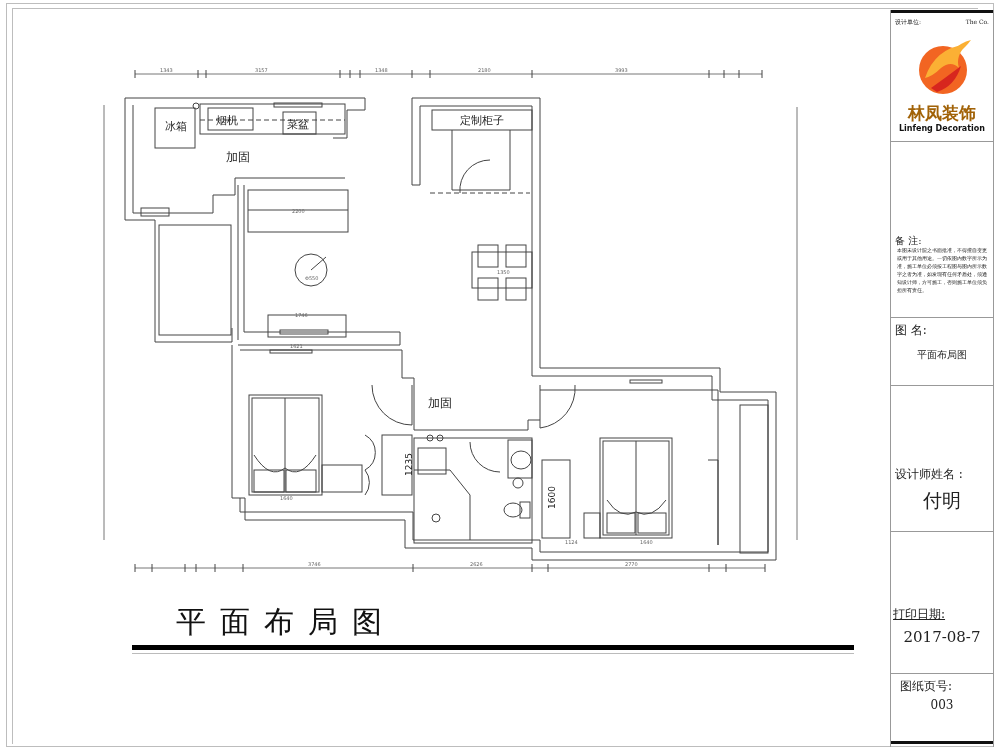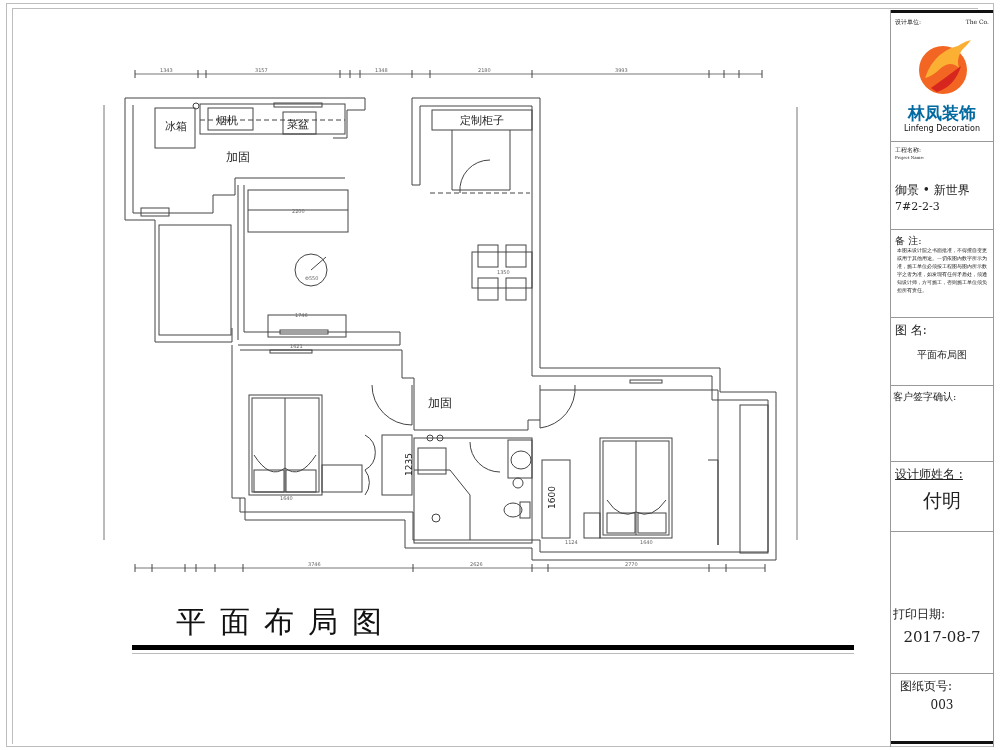--- a/index.html
+++ b/index.html
@@ -211,53 +211,44 @@
 
   <div class="tb-cell" style="top:4px;height:128px;">
     <span class="tb-small" style="position:absolute;left:4px;top:4px;">设计单位:</span>
     <span class="tb-small" style="position:absolute;right:4px;top:4px;">The  Co.</span>
     <svg style="position:absolute;left:24px;top:24px;" width="58" height="60" viewBox="0 0 58 60">
       <circle cx="28" cy="32" r="24" fill="#f26522"></circle>
       <path d="M10 40 Q20 10 52 6 Q40 18 44 30 Q36 22 26 30 Q18 38 10 40Z" fill="#fbb034"></path>
       <path d="M16 50 Q30 40 46 28 Q40 48 22 54Z" fill="#d7261e"></path>
       <path d="M36 14 Q46 4 56 2 Q50 10 44 14Z" fill="#fbb034"></path>
     </svg>
-    <div style="position:absolute;left:0;top:88px;width:100%;text-align:center;font-size:17px;font-weight:bold;font-family:'DejaVu Sans',sans-serif;color:#0369a1;">林凤装饰</div>
-    <div style="position:absolute;left:0;top:110px;width:100%;text-align:center;font-size:8px;font-weight:normal;font-family:'DejaVu Sans',sans-serif;color:#111;">Linfeng Decoration</div>
-  </div>
-
-  <div class="tb-cell" style="top:132px;height:88px;">
-    <span class="tb-small" style="position:absolute;left:4px;top:4px;">工程名称:</span>
-    <span style="position:absolute;left:4px;top:13px;font-size:4px;">Project Name:</span>
-    <div style="position:absolute;left:4px;top:40px;font-size:12px;">御景 • 新世界</div>
-    <div style="position:absolute;left:4px;top:58px;font-size:11px;">7#2-2-3</div>
-  </div>
+    <div style="position:absolute;left:0;top:88px;width:100%;text-align:center;font-size:17px;font-weight:bold;font-family:'DejaVu Sans',sans-serif;color:#a16207;">林凤装饰</div>
+    <div style="position:absolute;left:0;top:110px;width:100%;text-align:center;font-size:8px;font-weight:bold;font-family:'DejaVu Sans',sans-serif;color:#111;">Linfeng Decoration</div>
+  </div>
+
 
   <div class="tb-cell" style="top:220px;height:88px;">
     <span class="tb-label" style="top:4px;font-size:10px;">备  注:</span>
     <div style="position:absolute;left:6px;top:16px;width:92px;font-size:5px;line-height:8px;">本图未设计院之书面批准，不得擅自变更或用于其他用途。一切依图内数字所示为准，施工单位必须按工程图与图内所示数字之者为准，如发现有任何矛盾处，须通知设计师，方可施工，否则施工单位须负担所有责任。</div>
   </div>
 
   <div class="tb-cell" style="top:308px;height:68px;">
     <span class="tb-label" style="top:4px;">图  名:</span>
     <div class="tb-value" style="top:30px;font-size:10px;">平面布局图</div>
   </div>
 
-  <div class="tb-cell" style="top:376px;height:76px;">
-    <span class="tb-label" style="top:4px;font-size:10px;left:2px;">客户签字确认:</span>
-  </div>
 
   <div class="tb-cell" style="top:452px;height:70px;">
-    <span class="tb-label" style="top:4px;text-decoration:underline;">设计师姓名 :</span>
+    <span class="tb-label" style="top:4px;">设计师姓名 :</span>
     <div class="tb-value" style="top:26px;font-size:19px;">付明</div>
   </div>
 
 
   <div class="tb-cell" style="top:592px;height:72px;">
-    <span class="tb-label" style="top:4px;left:2px;">打印日期:</span>
+    <span class="tb-label" style="top:4px;left:2px;text-decoration:underline;">打印日期:</span>
     <div class="tb-value" style="top:26px;font-size:15px;">2017-08-7</div>
   </div>
 
   <div class="tb-cell" style="top:664px;height:66px;border-bottom:none;">
     <span class="tb-label" style="top:4px;left:2px;padding-left:7px;">图纸页号:</span>
     <div class="tb-value" style="top:24px;font-size:12px;">003</div>
   </div>
 
   <div class="tb-botbar"></div>
 </div>

